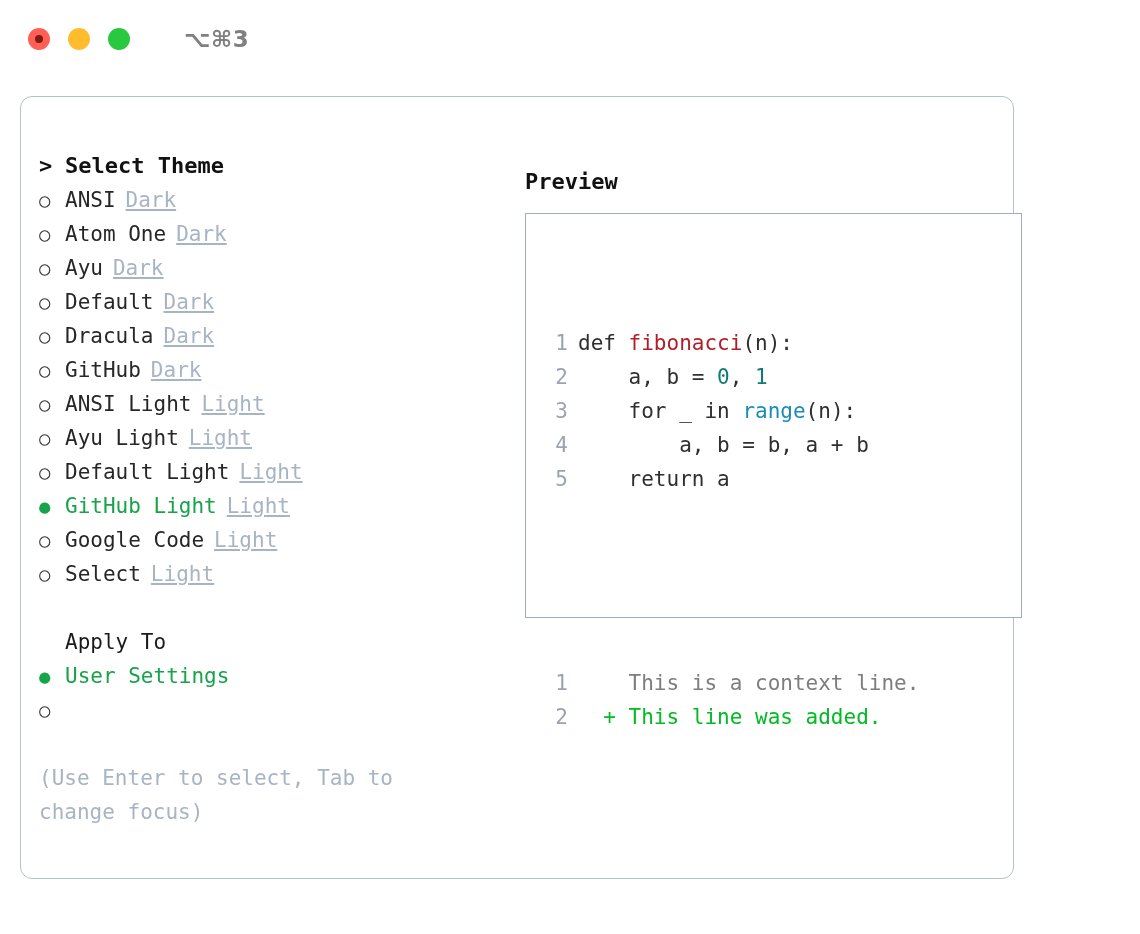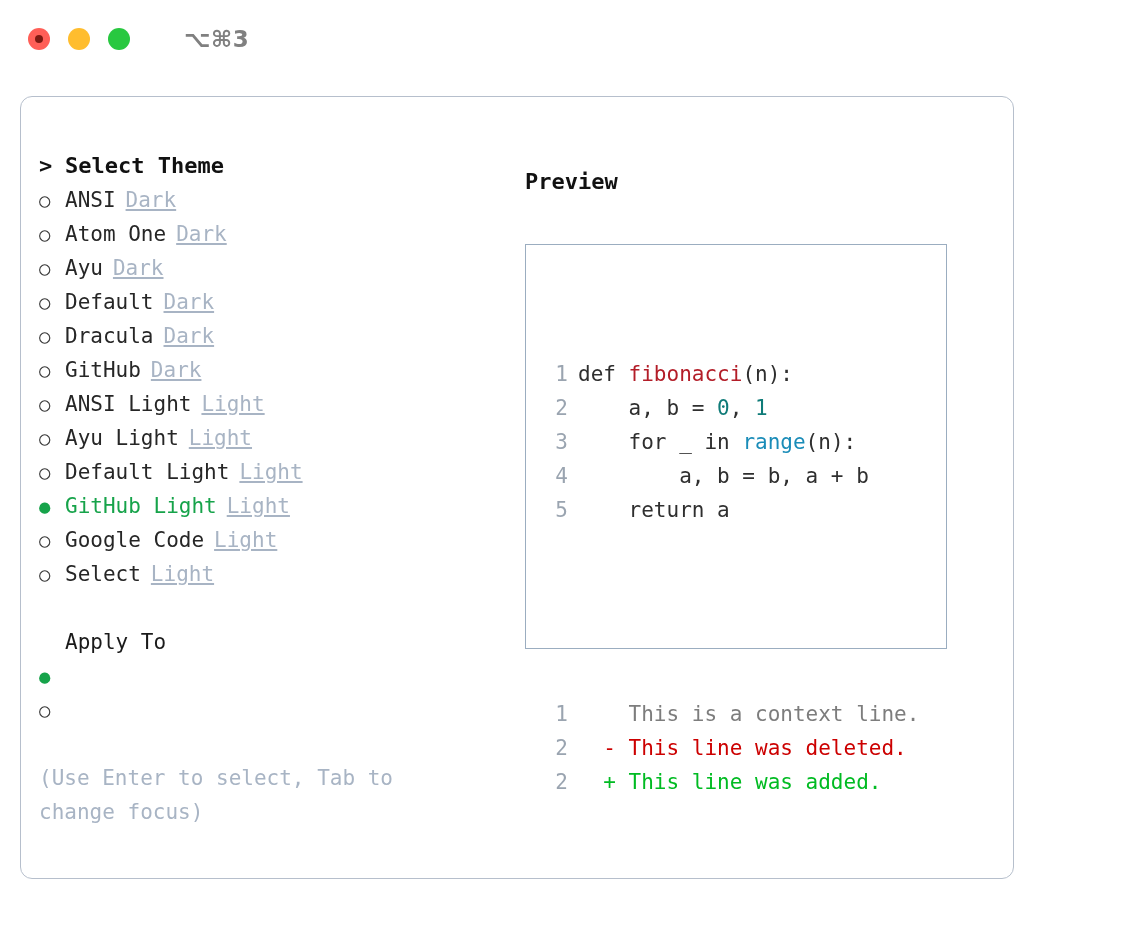--- a/index.html
+++ b/index.html
@@ -166,22 +166,22 @@
     padding-left: 24px;
   }
   .preview-title {
     font-size: 22px;
     font-weight: 700;
     color: #111111;
     line-height: 34px;
   }
 
   .code-box {
-    margin-top: 45px;
-    width: 422px;
+    margin-top: 14px;
+    width: 497px;
     height: 405px;
     border: 1.5px solid #9badc0;
     box-sizing: border-box;
     background: #ffffff;
     position: relative;
   }
 
   .code-body {
     position: absolute;
     left: 20px;
@@ -300,36 +300,37 @@
         <div class="section-gap"></div>
 
         <div class="row">
           <span class="marker blank">○</span>
           <span class="subheading">Apply To</span>
         </div>
 
         <div id="apply-list">
             <div class="row selected">
               <span class="marker sel">●</span>
+              <span class="item-label">User Settings</span>
             </div>
             <div class="row">
               <span class="marker">○</span>
             </div>
           </div>
 
         <div class="hint">(Use Enter to select, Tab to change focus)</div>
       </div>
 
       <div class="right-col">
         <div class="preview-title">Preview</div>
 
         <div class="code-box">
           <div class="code-body">
             <div id="code-lines"><div><span class="ln">1</span><span class="c-plain">def </span><span class="c-func">fibonacci</span><span class="c-plain">(n):</span></div><div><span class="ln">2</span><span class="c-plain">    a, b = </span><span class="c-num">0</span><span class="c-plain">, </span><span class="c-num">1</span></div><div><span class="ln">3</span><span class="c-plain">    for _ in </span><span class="c-builtin">range</span><span class="c-plain">(n):</span></div><div><span class="ln">4</span><span class="c-plain">        a, b = b, a + b</span></div><div><span class="ln">5</span><span class="c-plain">    return a</span></div></div>
             <div class="blank-line"></div>
-            <div id="diff-lines"><div><span class="ln">1</span><span class="d-ctx">    This is a context line.</span></div><div><span class="ln">2</span><span class="d-del">  - This line was deleted.</span></div><div><span class="ln">2</span><span class="d-add">  + This line was added.</span></div></div>
+            <div id="diff-lines"><div><span class="ln">1</span><span class="d-ctx">    This is a context line.</span></div><div><span class="ln">2</span><span class="d-add">  + This line was added.</span></div></div>
           </div>
         </div>
       </div>
 
     </div>
   </div>
 </div>
 
 </body></html>

